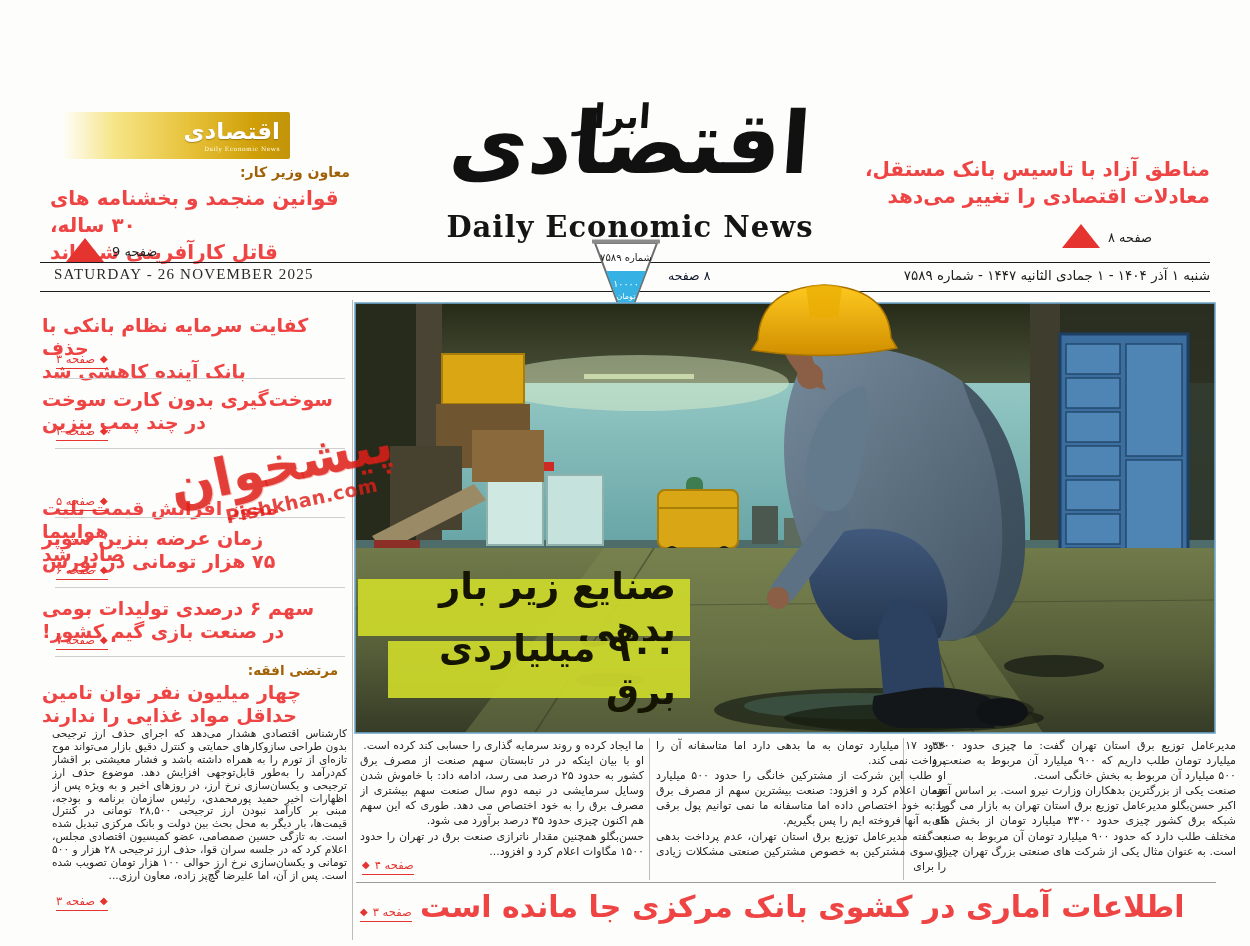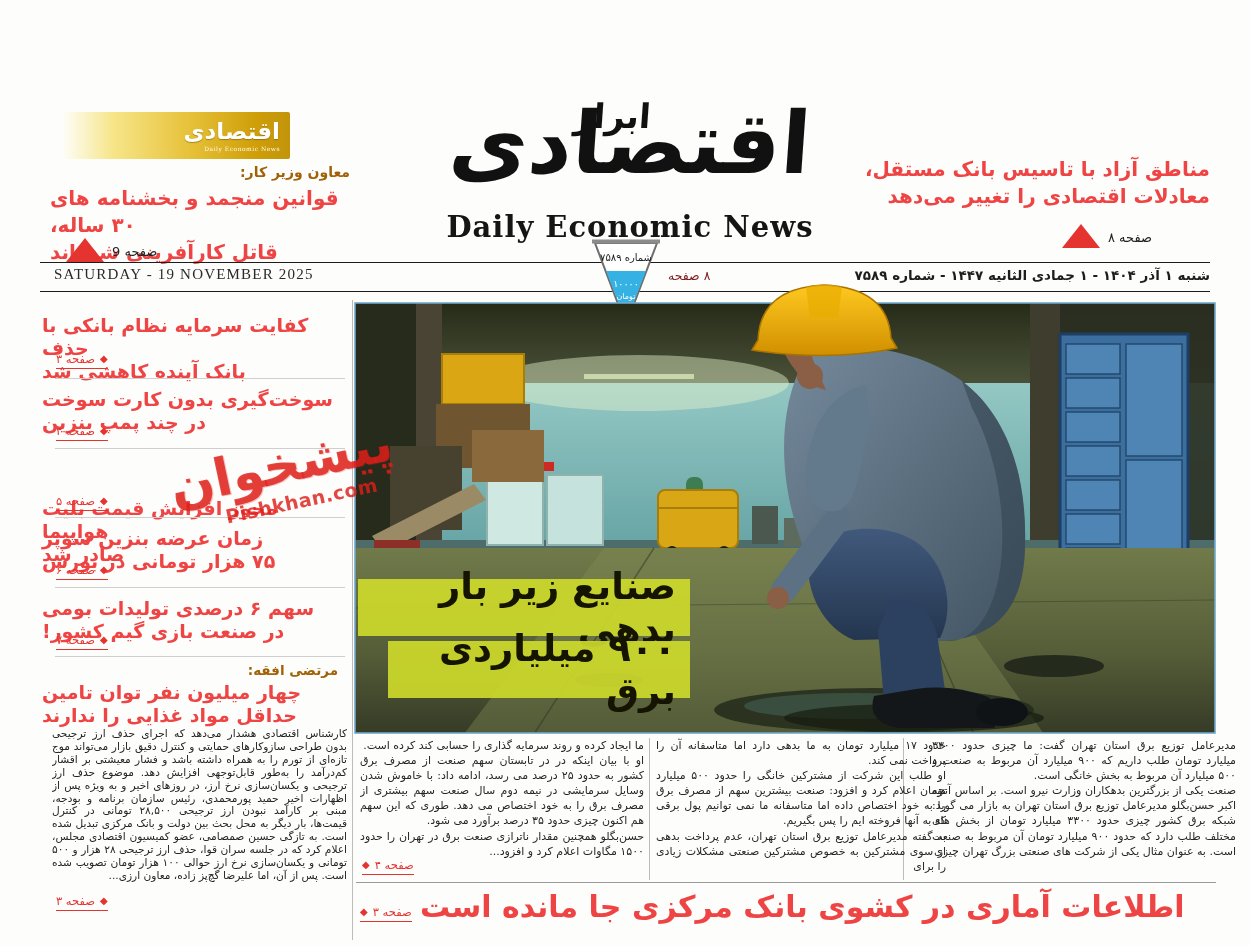--- a/index.html
+++ b/index.html
@@ -31,22 +31,22 @@
   .tl-kicker{left:64px;top:164px;width:286px;text-align:right;font-size:14px;}
   .tl-head{left:50px;top:185px;width:300px;text-align:left;font-size:20px;line-height:1.35;}
   .tr-head{left:858px;top:156px;width:352px;text-align:right;font-size:20px;line-height:1.35;}
   .tri-marker{display:flex;align-items:flex-end;gap:8px;}
   .tri-up{width:0;height:0;border-left:19px solid transparent;border-right:19px solid transparent;border-bottom:24px solid #e5332f;}
   .tri-label{font-size:13px;color:#222;padding-bottom:3px;}
   
   .rule{background:#1c1c1c;height:1.4px;}
   .date-en{left:54px;top:266px;font-family:"Liberation Serif","DejaVu Serif",serif;font-variant:small-caps;
            font-size:15px;letter-spacing:1.2px;color:#2a2a2a;}
-  .date-fa{right:40px;top:267px;font-size:13.5px;color:#1d1d1d;font-weight:bold;}
-  .pages-fa{left:668px;top:268px;font-size:12.5px;color:#7f1d1d;}
+  .date-fa{right:40px;top:267px;font-size:13.5px;color:#1d1d1d;}
+  .pages-fa{left:668px;top:268px;font-size:12.5px;color:#0f172a;}
   
   .badge{left:592px;top:238px;width:68px;height:90px;}
   
   .sb-item-head{width:296px;left:42px;text-align:left;font-size:19px;line-height:1.22;}
   .sb-sep{left:55px;width:290px;height:1px;background:#cfcfcf;}
   .pmark{display:flex;align-items:center;gap:5px;color:#e5332f;font-size:11.5px;
          border-bottom:1.6px solid #e5332f;padding-bottom:2px;direction:rtl;}
   .pmark .dia{font-size:10px;line-height:1;}
   .sb-body{left:52px;top:727px;width:295px;height:160px;overflow:hidden;text-align:justify;
            font-size:10.6px;line-height:12.9px;color:#242424;}
@@ -91,21 +91,21 @@
 
 <div class="abs tr-head hl ml rtl">مناطق آزاد با تاسیس بانک مستقل،
 معادلات اقتصادی را تغییر می‌دهد</div>
 <div class="abs tri-marker" style="left:1062px;top:224px;">
   <span class="tri-up"></span>
   <span class="tri-label rtl">صفحه ۸</span>
 </div>
 
 <div class="abs rule" style="left:40px;top:262px;width:1170px;"></div>
 <div class="abs rule" style="left:40px;top:291px;width:1170px;"></div>
-<div class="abs date-en">SATURDAY - 19 NOVEMBER 2025</div>
+<div class="abs date-en">SATURDAY - 26 NOVEMBER 2025</div>
 <div class="abs date-fa rtl">شنبه ۱ آذر ۱۴۰۴ - ۱ جمادی الثانیه ۱۴۴۷ - شماره ۷۵۸۹</div>
 <div class="abs pages-fa rtl">۸ صفحه</div>
 
 <div class="abs badge">
   <svg width="68" height="90" viewBox="0 0 68 90">
     <polygon points="3,5 65,5 34,87" fill="#ffffff" stroke="#6e6e6e" stroke-width="2"></polygon>
     <line x1="0" y1="3.5" x2="68" y2="3.5" stroke="#8b8b8b" stroke-width="4"></line>
     <polygon points="14,33 54,33 34,84" fill="#35b2e3"></polygon>
     <text x="34" y="23" text-anchor="middle" font-family="DejaVu Sans" font-size="10" fill="#1c1c1c">شماره ۷۵۸۹</text>
     <text x="34" y="49" text-anchor="middle" font-family="DejaVu Sans" font-size="9.5" fill="#ffffff">۱۰۰۰۰</text>

